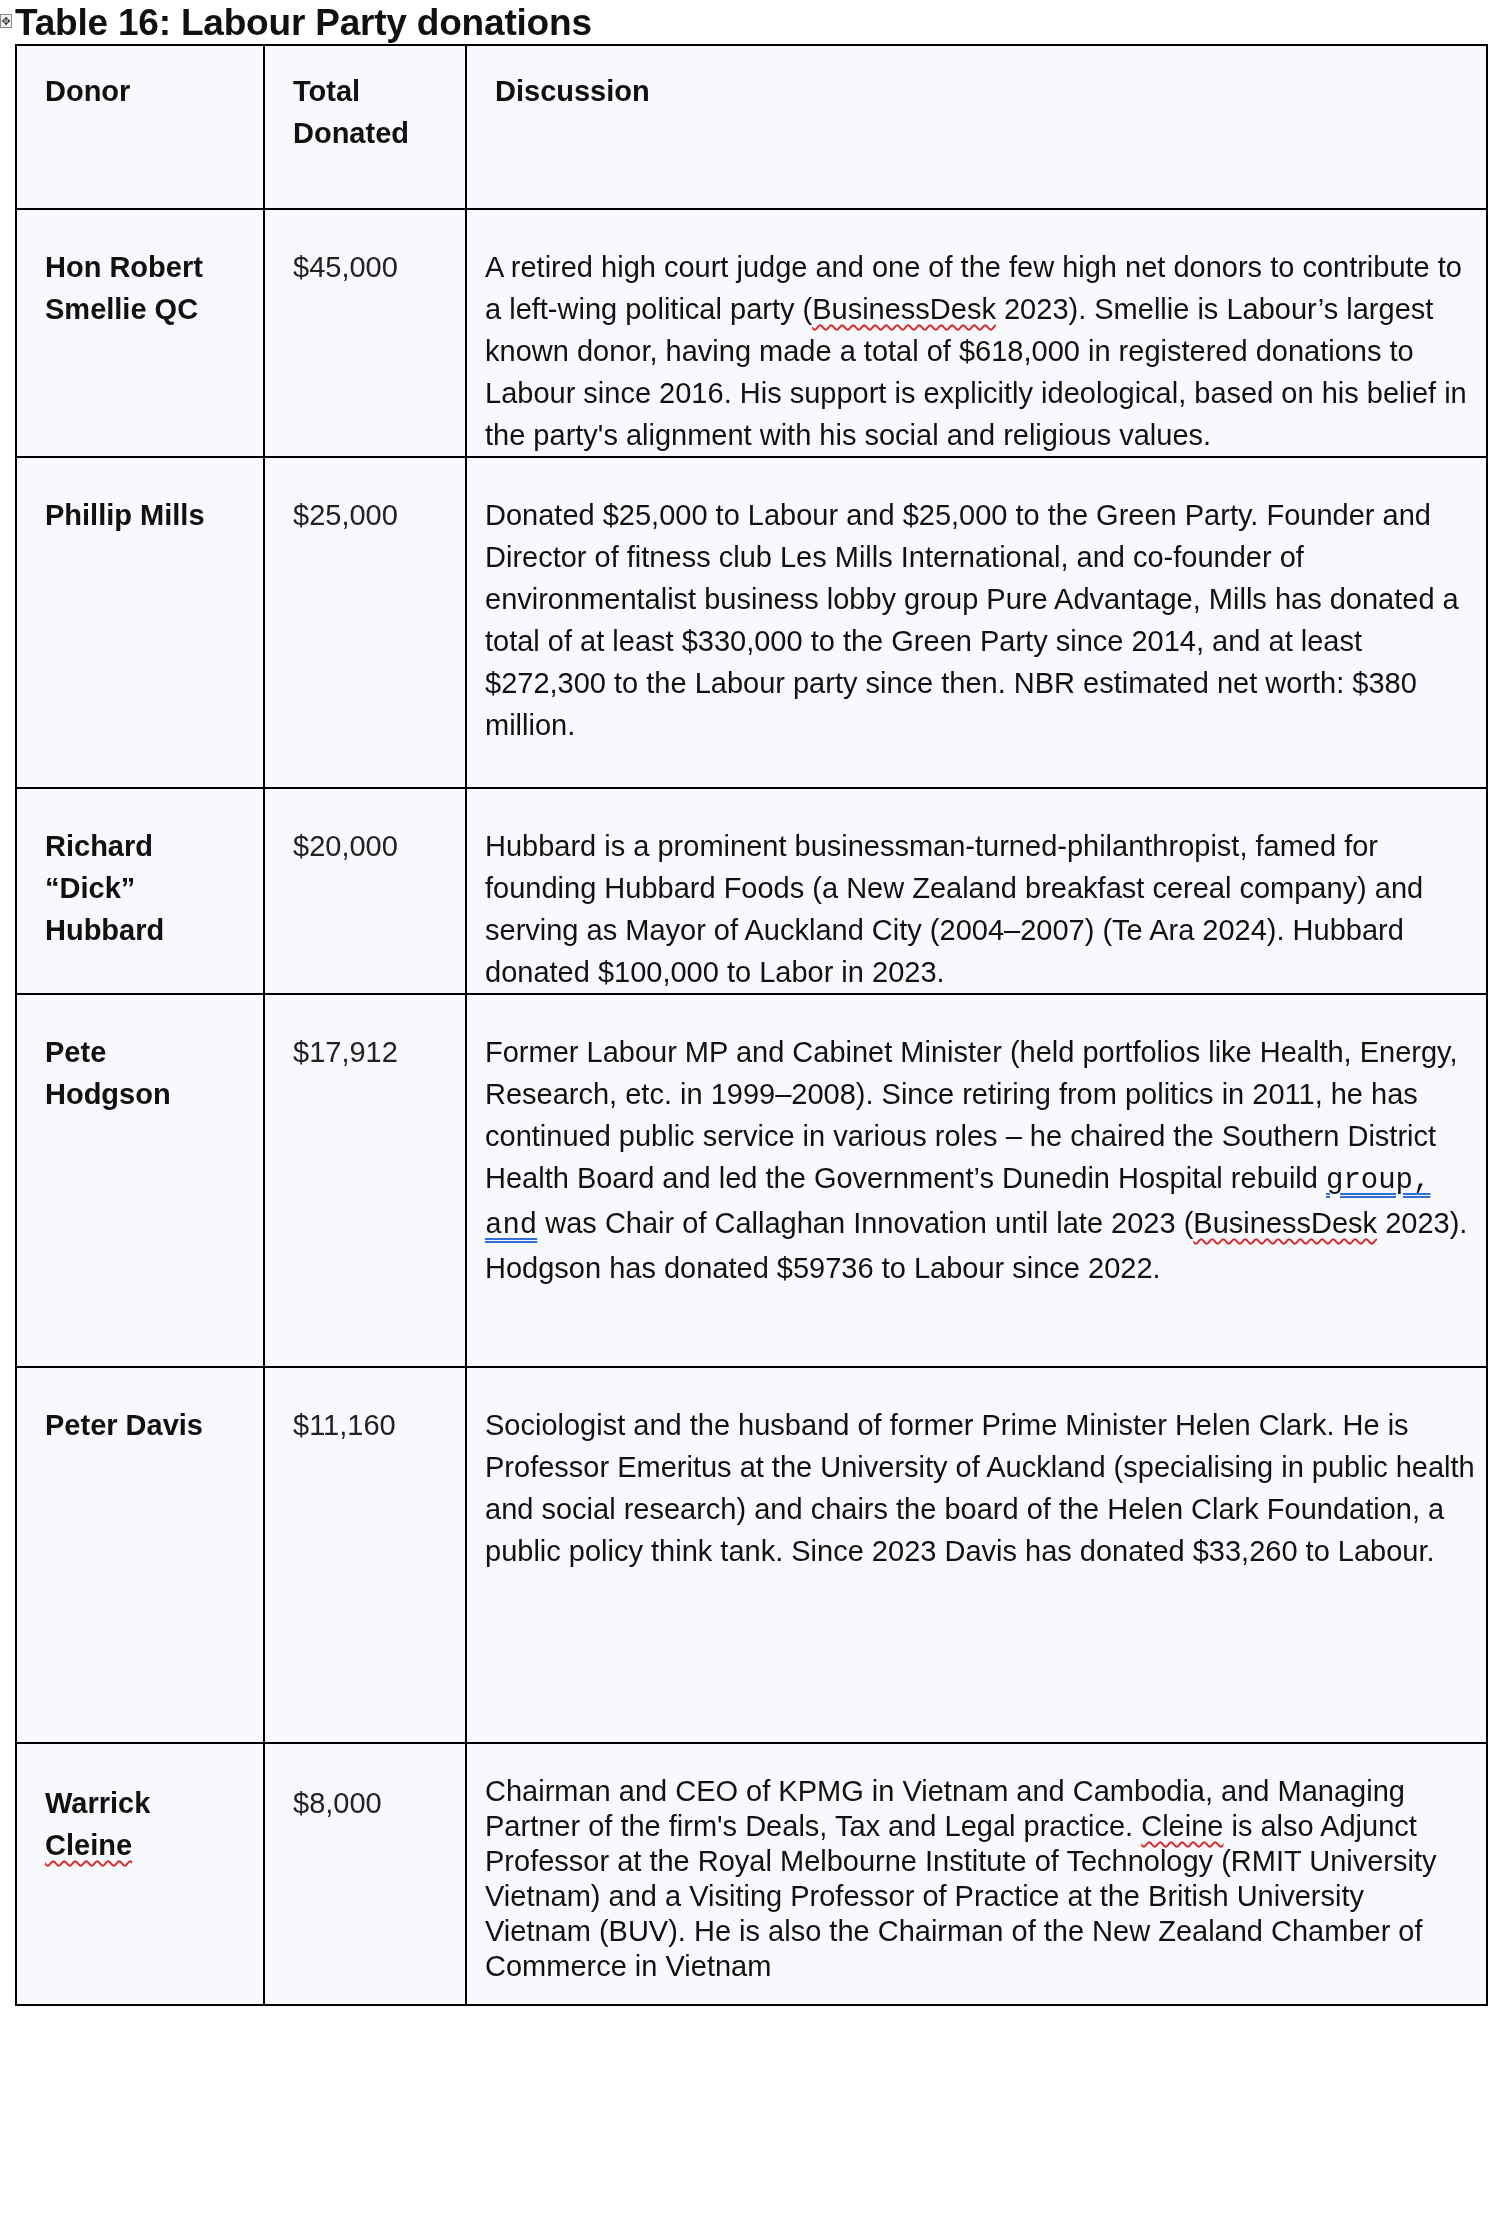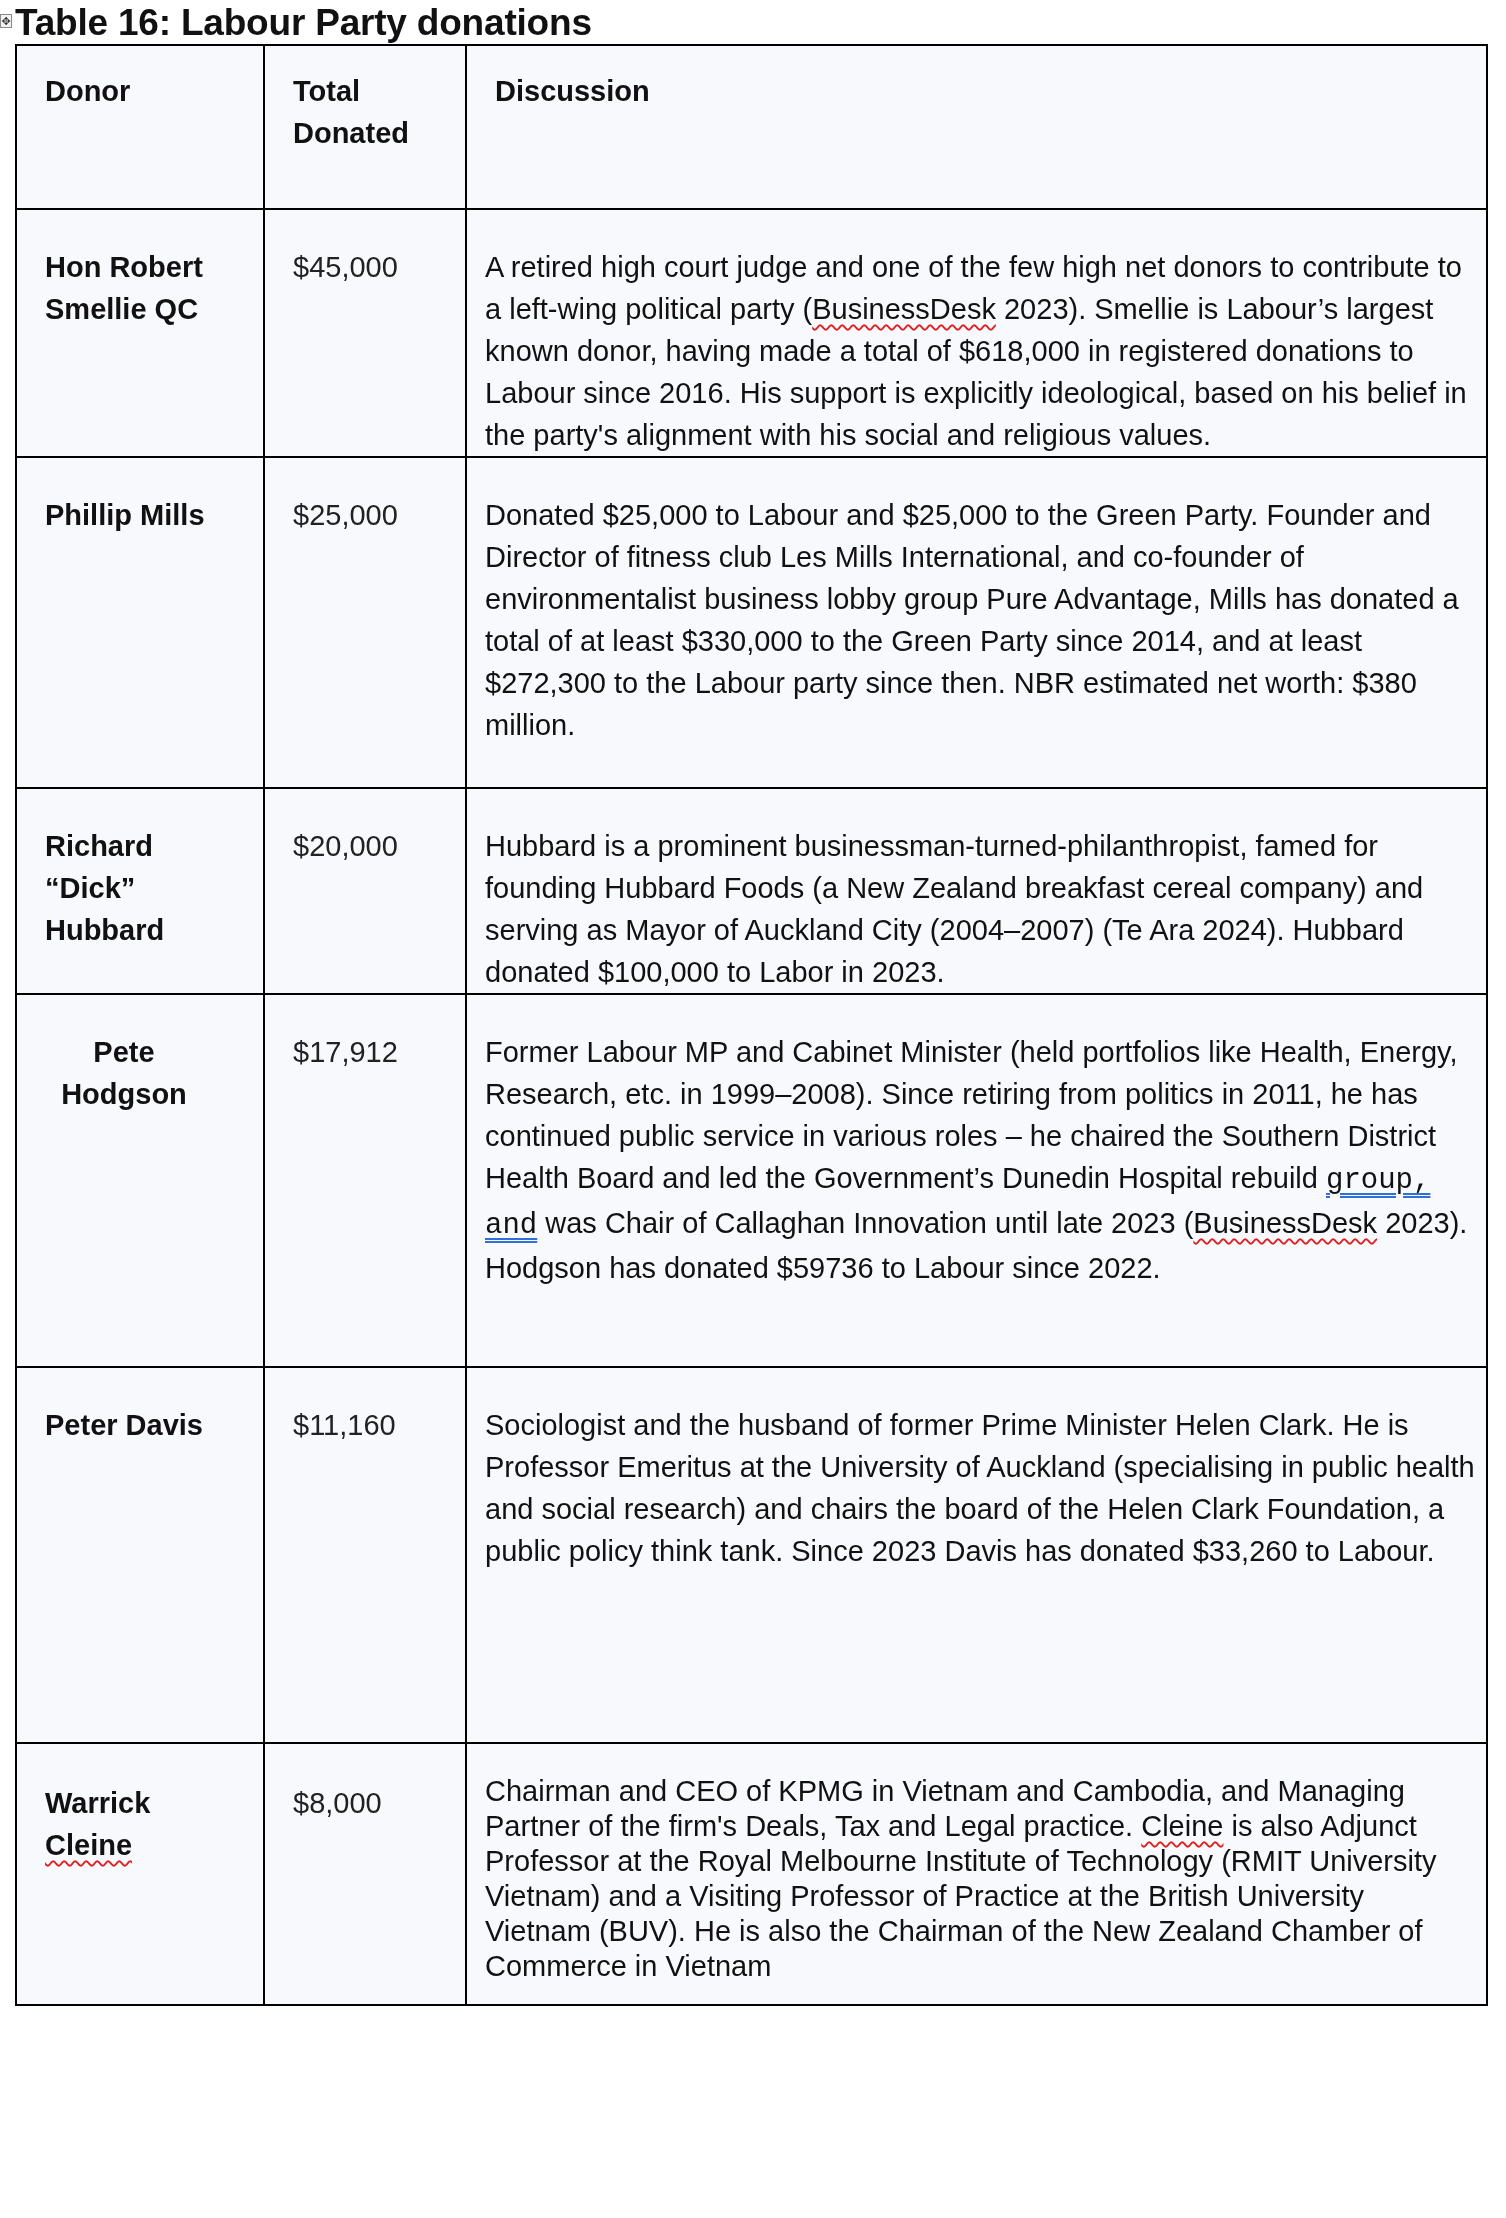--- a/index.html
+++ b/index.html
@@ -108,21 +108,21 @@
       <td class="amount">
           <div class="cell amount-val">$20,000</div>
         </td>
       <td class="disc">
           <div class="cell">Hubbard is a prominent businessman-turned-philanthropist, famed for founding Hubbard Foods (a New Zealand breakfast cereal company) and serving as Mayor of Auckland City (2004–2007) (Te Ara 2024). Hubbard donated $100,000 to Labor in 2023.</div>
         </td>
     </tr>
 
     <tr style="height:373px;">
       <td>
-          <div class="cell donor-name" style="padding-right:60px;text-align:center;">Pete Hodgson</div>
+          <div class="cell donor-name" style="padding-right:60px;">Pete Hodgson</div>
         </td>
       <td class="amount">
           <div class="cell amount-val">$17,912</div>
         </td>
       <td class="disc">
           <div class="cell"><span>Former Labour MP and Cabinet Minister (held portfolios like Health, Energy, Research, etc. in 1999–2008). Since retiring from politics in 2011, he has continued public service in various roles – he chaired the Southern District Health Board and led the Government’s Dunedin Hospital rebuild </span><span class="grammar">group, and</span><span> was Chair of Callaghan Innovation until late 2023 (</span><span class="spell">BusinessDesk</span><span> 2023). Hodgson has donated $59736 to Labour since 2022.</span></div>
         </td>
     </tr>
 
 

